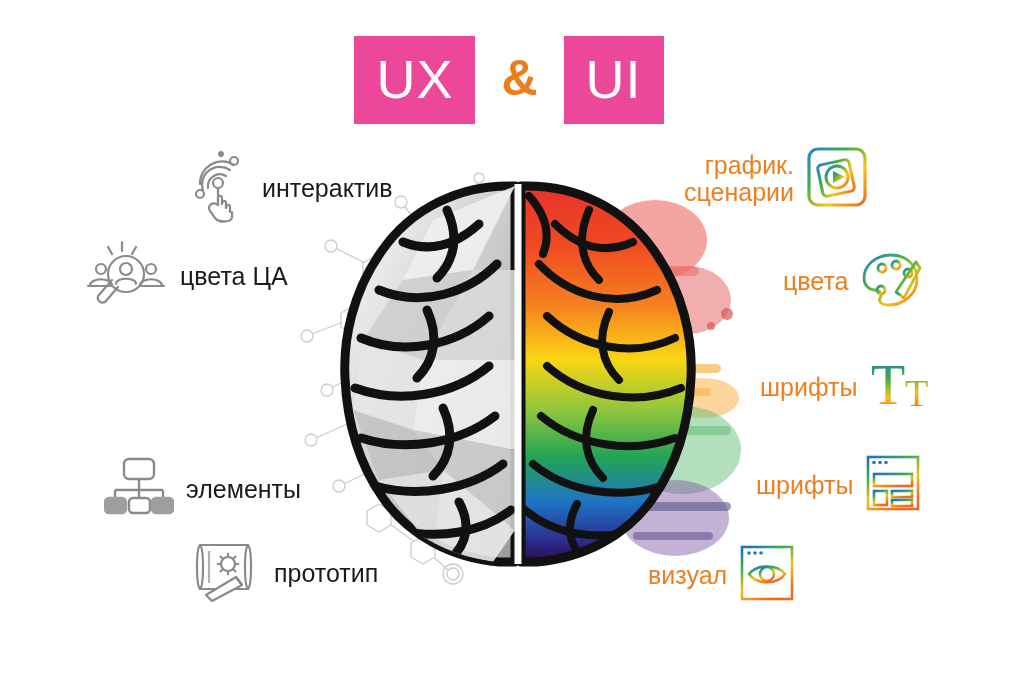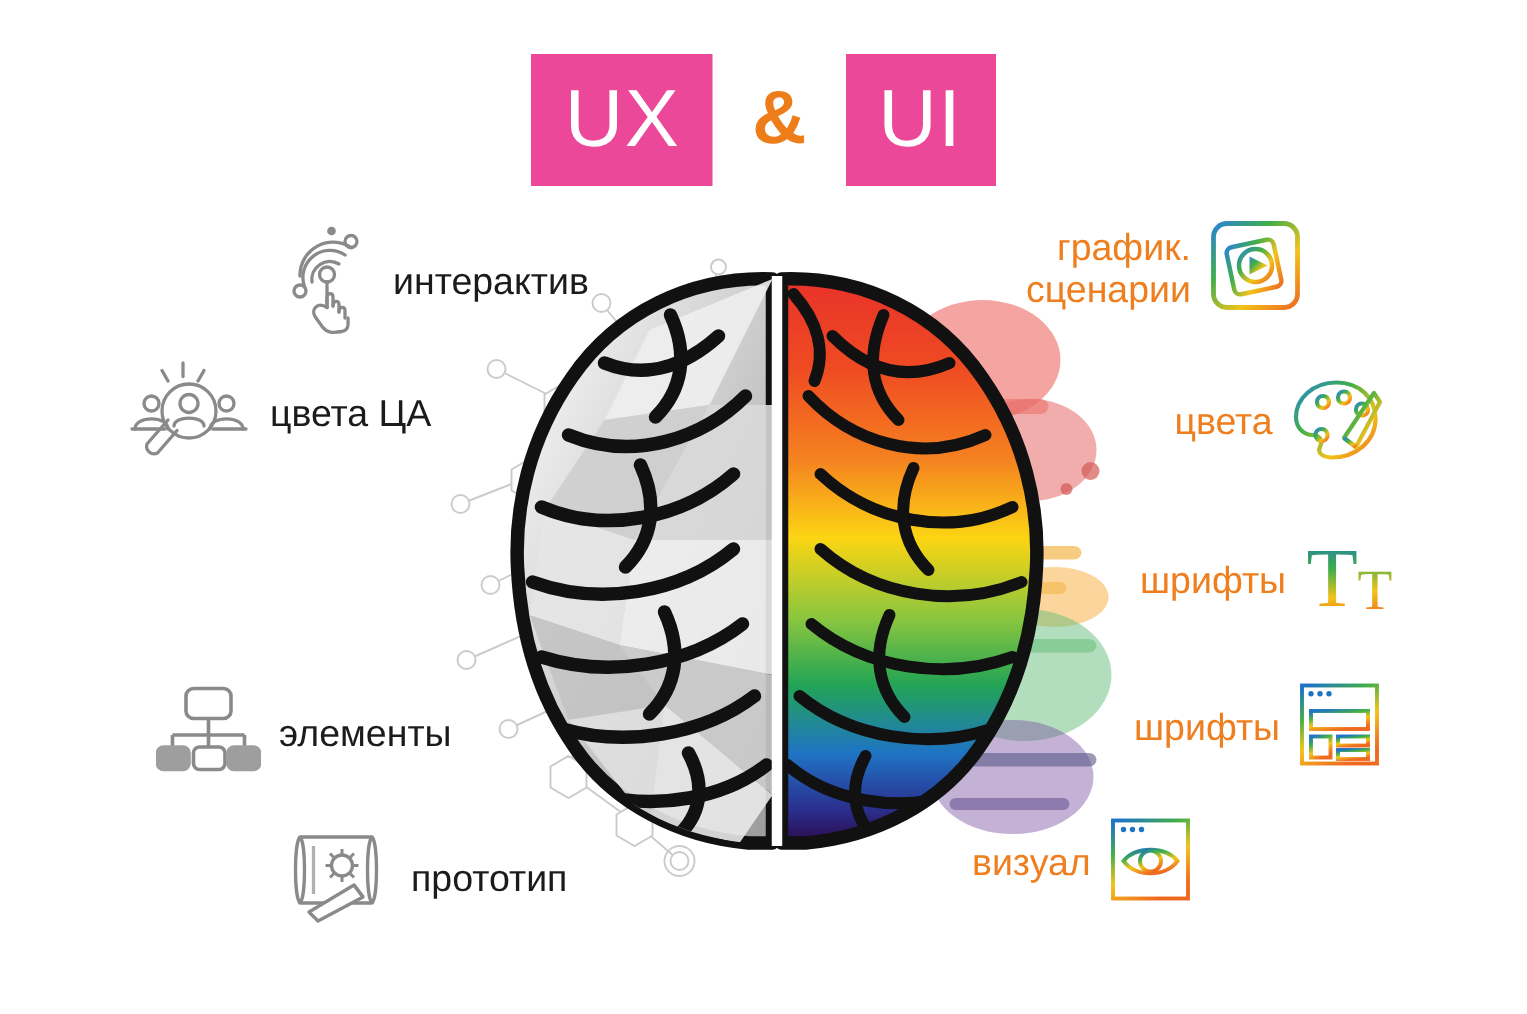--- a/index.html
+++ b/index.html
@@ -292,21 +292,21 @@
           <path d="M35 34 L35 42"></path>
           <path d="M59 34 L59 42"></path>
         <rect x="1" y="42" width="21" height="15" rx="4" fill="#9e9e9e" stroke="#9e9e9e"></rect>
         <rect x="25" y="42" width="21" height="15" rx="4" fill="#ffffff"></rect>
         <rect x="48" y="42" width="21" height="15" rx="4" fill="#9e9e9e" stroke="#9e9e9e"></rect>
       </svg>
     </span>
     <span class="label label-left">элементы</span>
   </div>
 
-  <div class="item item-left" style="left:190px; top:552px;">
+  <div class="item item-left" style="left:190px; top:539px;">
     <span class="icon">
       <svg width="72" height="64" viewBox="0 0 72 64" xmlns="http://www.w3.org/2000/svg" fill="none" stroke="#8a8a8a" stroke-width="2.2" stroke-linejoin="round">
         <path d="M10 6 L58 6 C54 10 54 46 58 50 L10 50 C14 46 14 10 10 6 Z" fill="#ffffff"></path>
         <path d="M10 6 C6 10 6 46 10 50"></path>
         <path d="M58 6 C62 10 62 46 58 50"></path>
         <path d="M19 12 L19 44" stroke="#b0b0b0"></path>
         <circle cx="38" cy="25" r="7"></circle>
         <g stroke-width="2">
           <path d="M38 14 L38 18"></path>
             <path d="M38 32 L38 36"></path>

